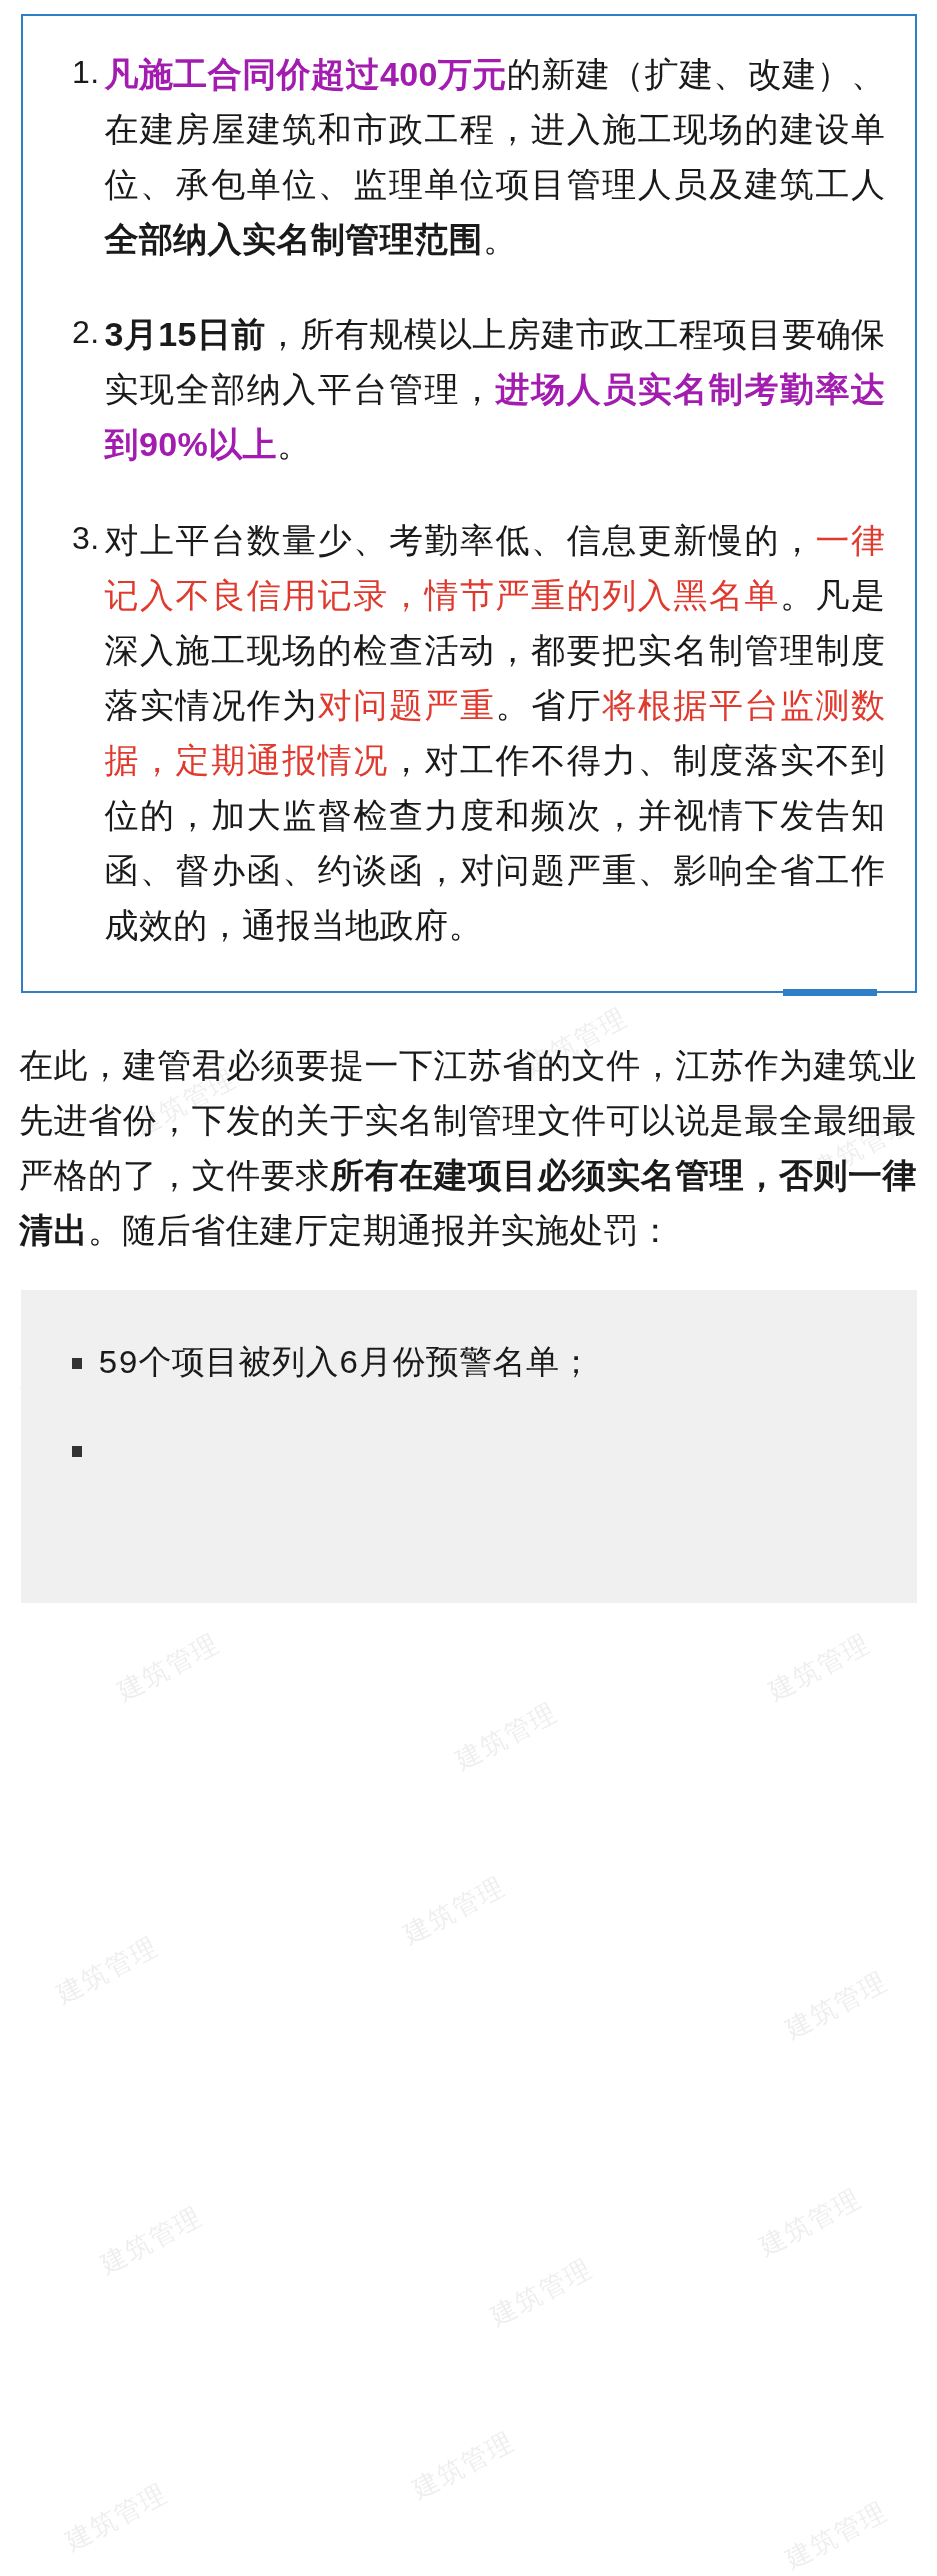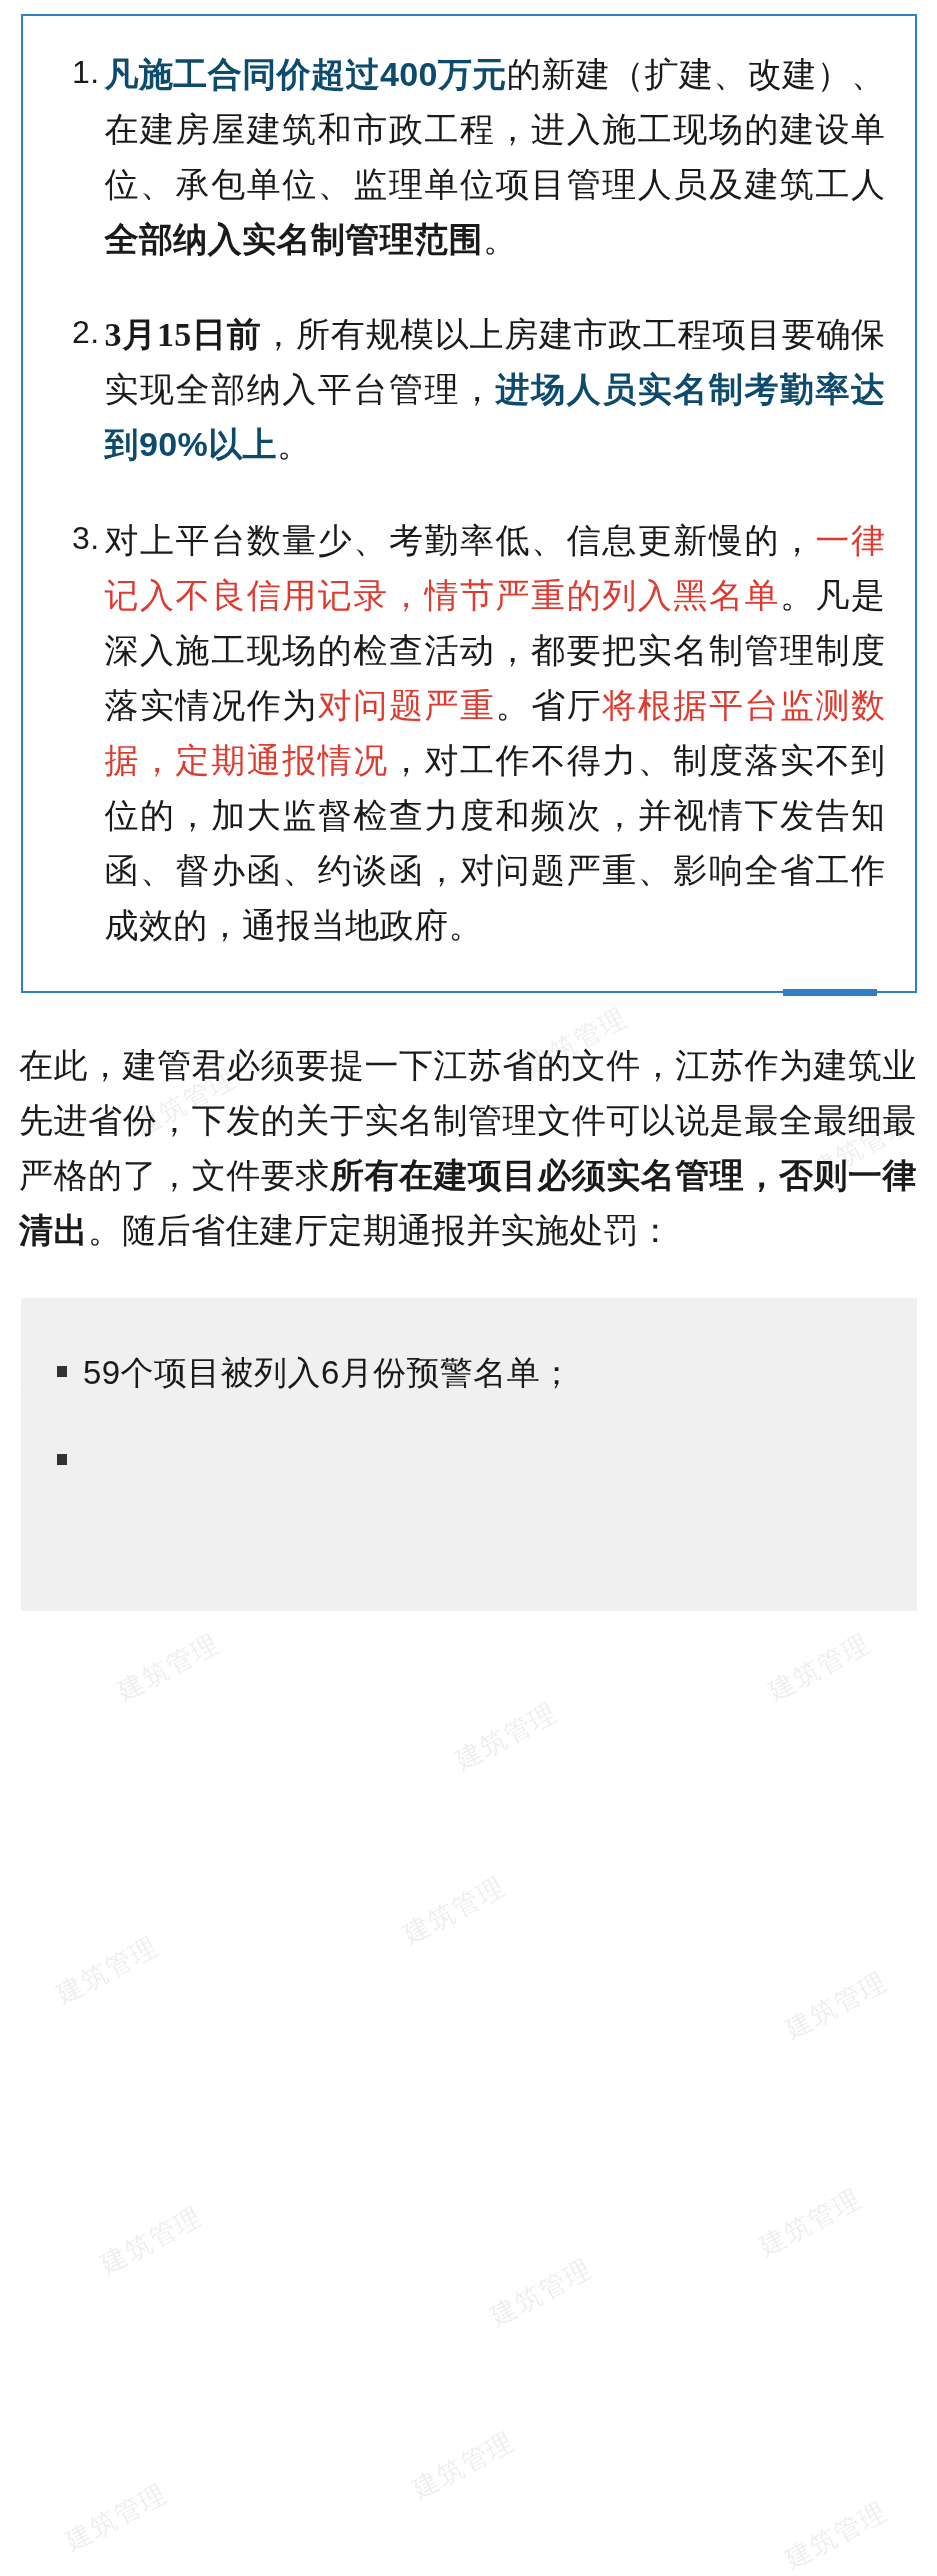--- a/index.html
+++ b/index.html
@@ -71,45 +71,46 @@
   ol.numbered > li:last-child { margin-bottom: 0; }
   ol.numbered > li .num {
     position: absolute;
     left: -50px;
     top: 0;
     width: 45px;
     text-align: right;
     font-size: 32px;
     color: #1a1a1a;
   }
-  .red-b { color: #0c4a6e; font-weight: bold; }
-  .bold { font-weight: bold; font-family: Liberation Serif, serif; }
+  .red-b { color: #a21caf; font-weight: bold; }
+  .bold { font-weight: bold; }
   .red-soft { color: #e03a2f; }
 
   
   .para {
     position: relative;
     z-index: 10;
     margin: 45px 21px 0 19px;
     font-size: 34px;
     line-height: 1.62;
     letter-spacing: 0.4px;
     text-align: justify;
     color: #1a1a1a;
   }
 
   
   .grey-panel {
     position: relative;
     z-index: 10;
-    margin: 40px 21px 0 21px;
+    margin: 32px 21px 0 21px;
     background: #f0f0f0;
-    padding: 49px 35px 52px 20px;
+    padding: 49px 35px 52px 35px;
     box-sizing: border-box;
     min-height: 313px;
+    font-family: Liberation Mono, monospace;
   }
   ul.bullets {
     margin: 0;
     padding: 0 0 0 42px;
     list-style: none;
   }
   ul.bullets > li {
     position: relative;
     margin: 0 0 35px 0;
     font-size: 33px;

